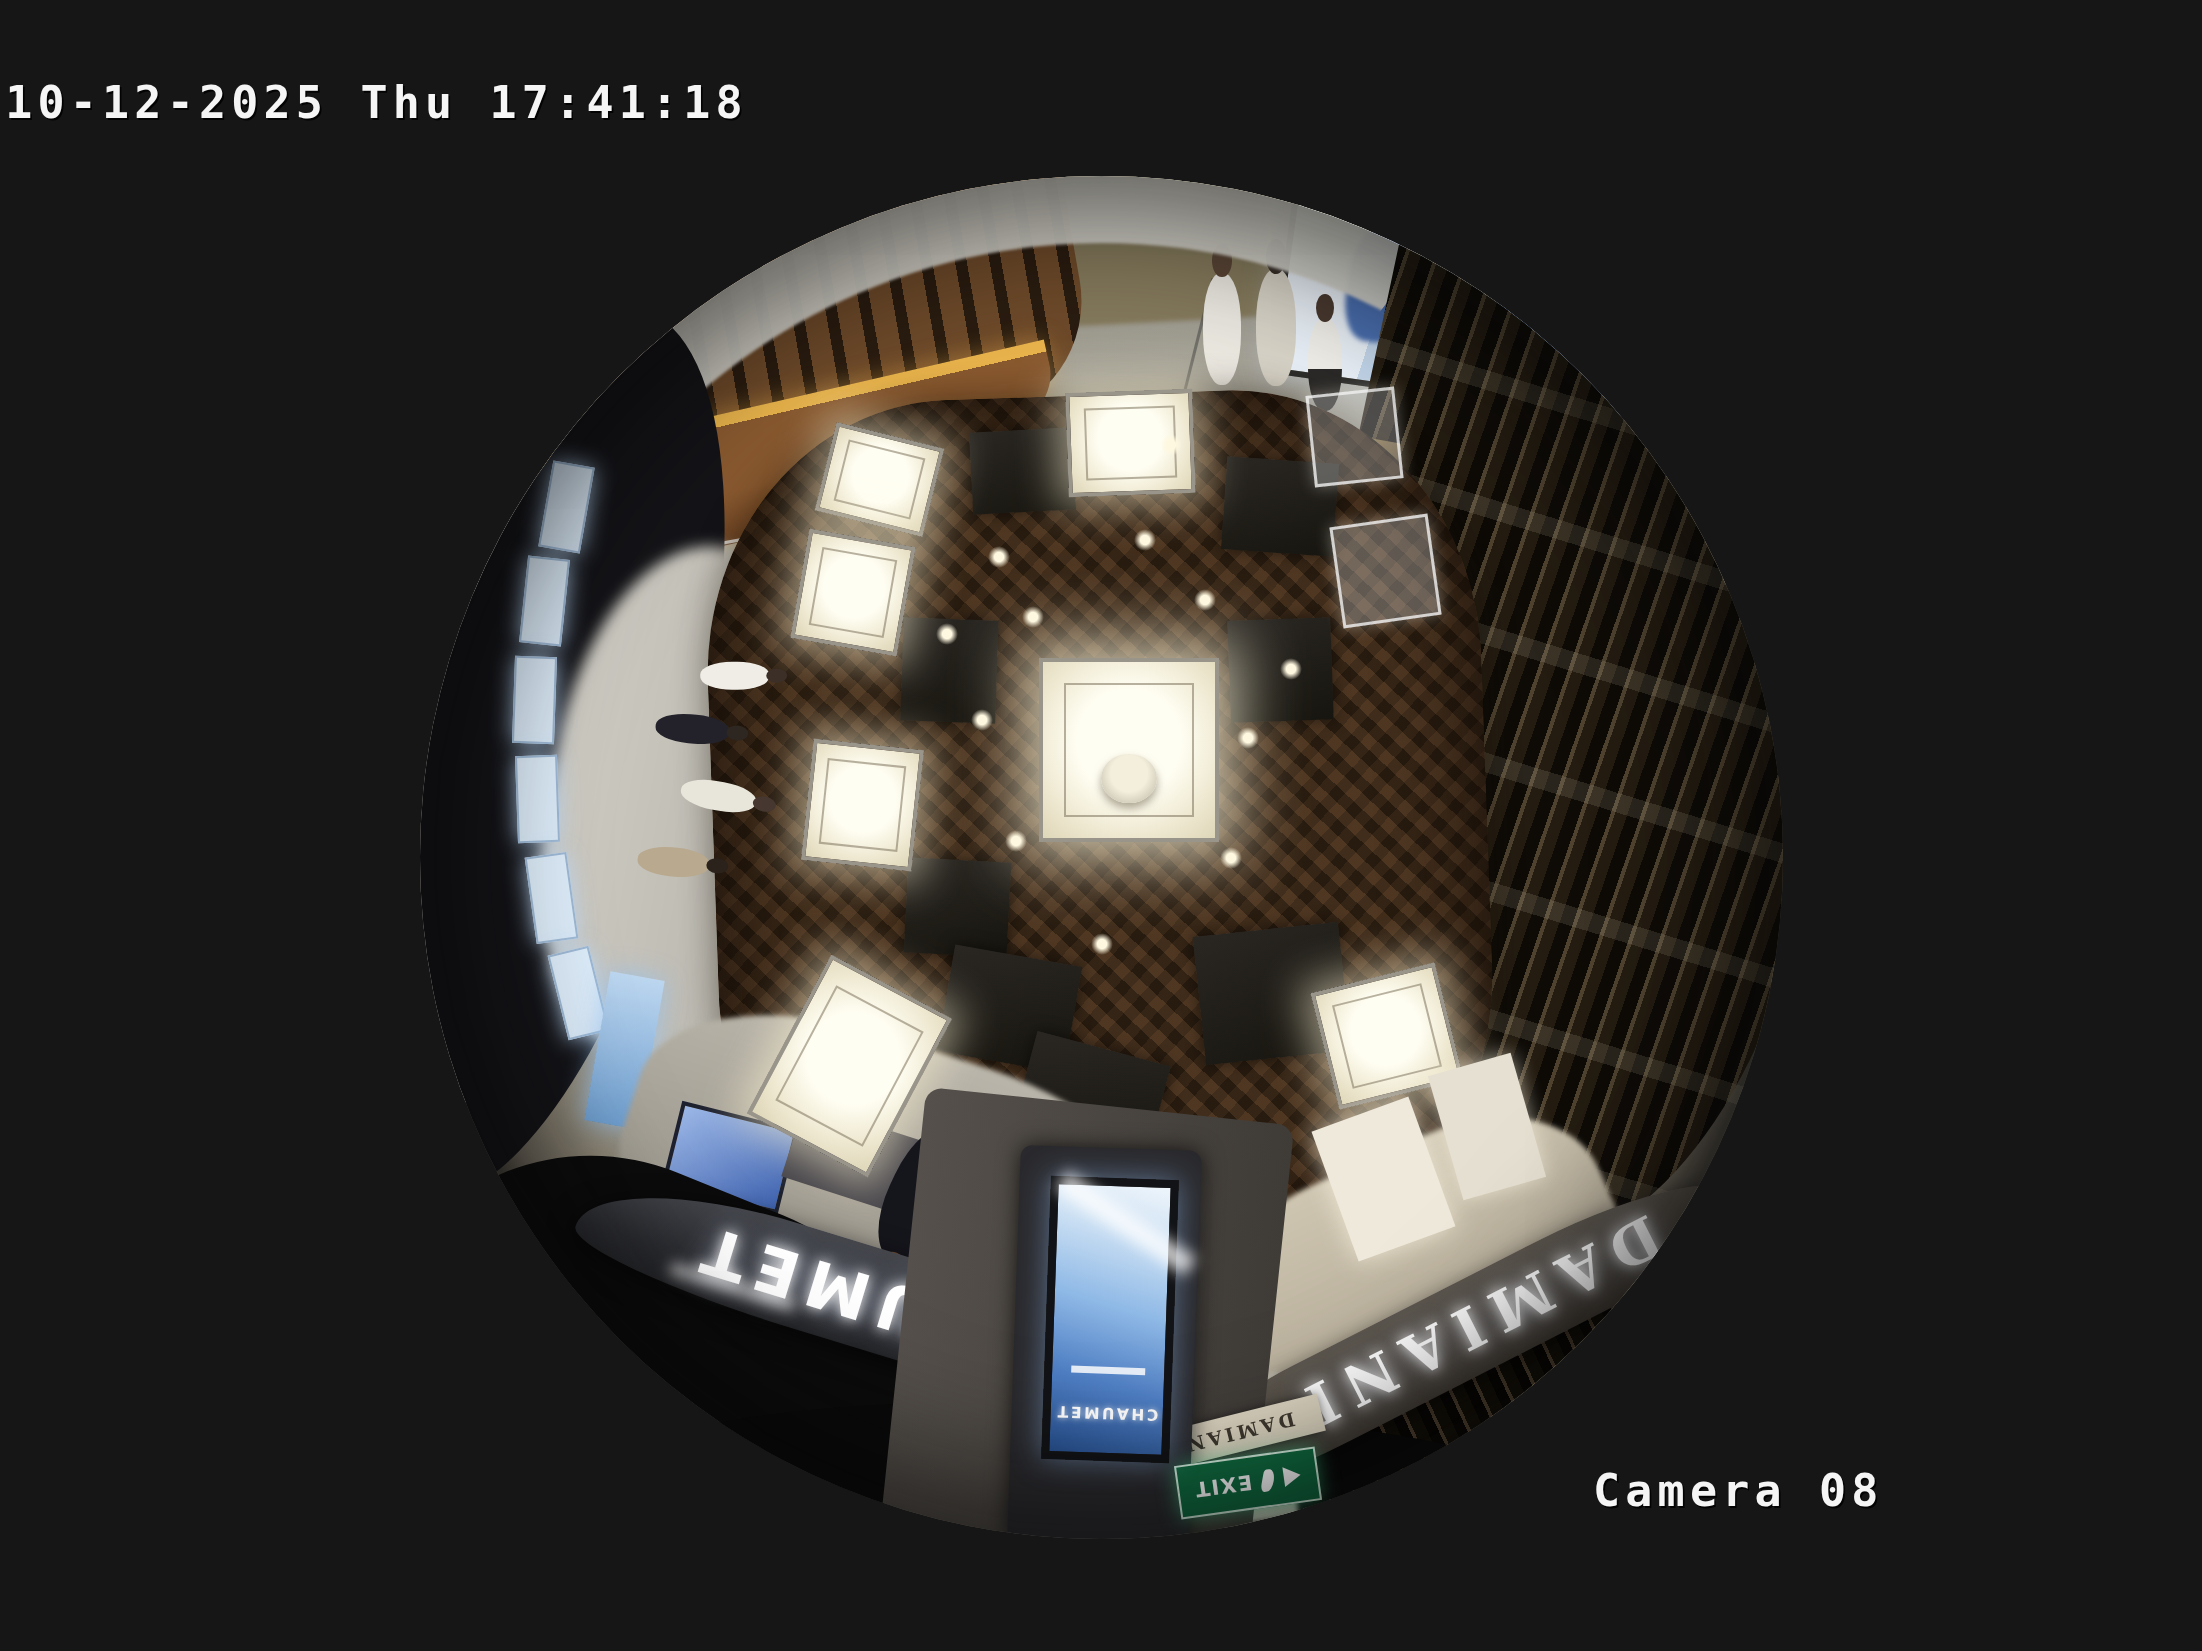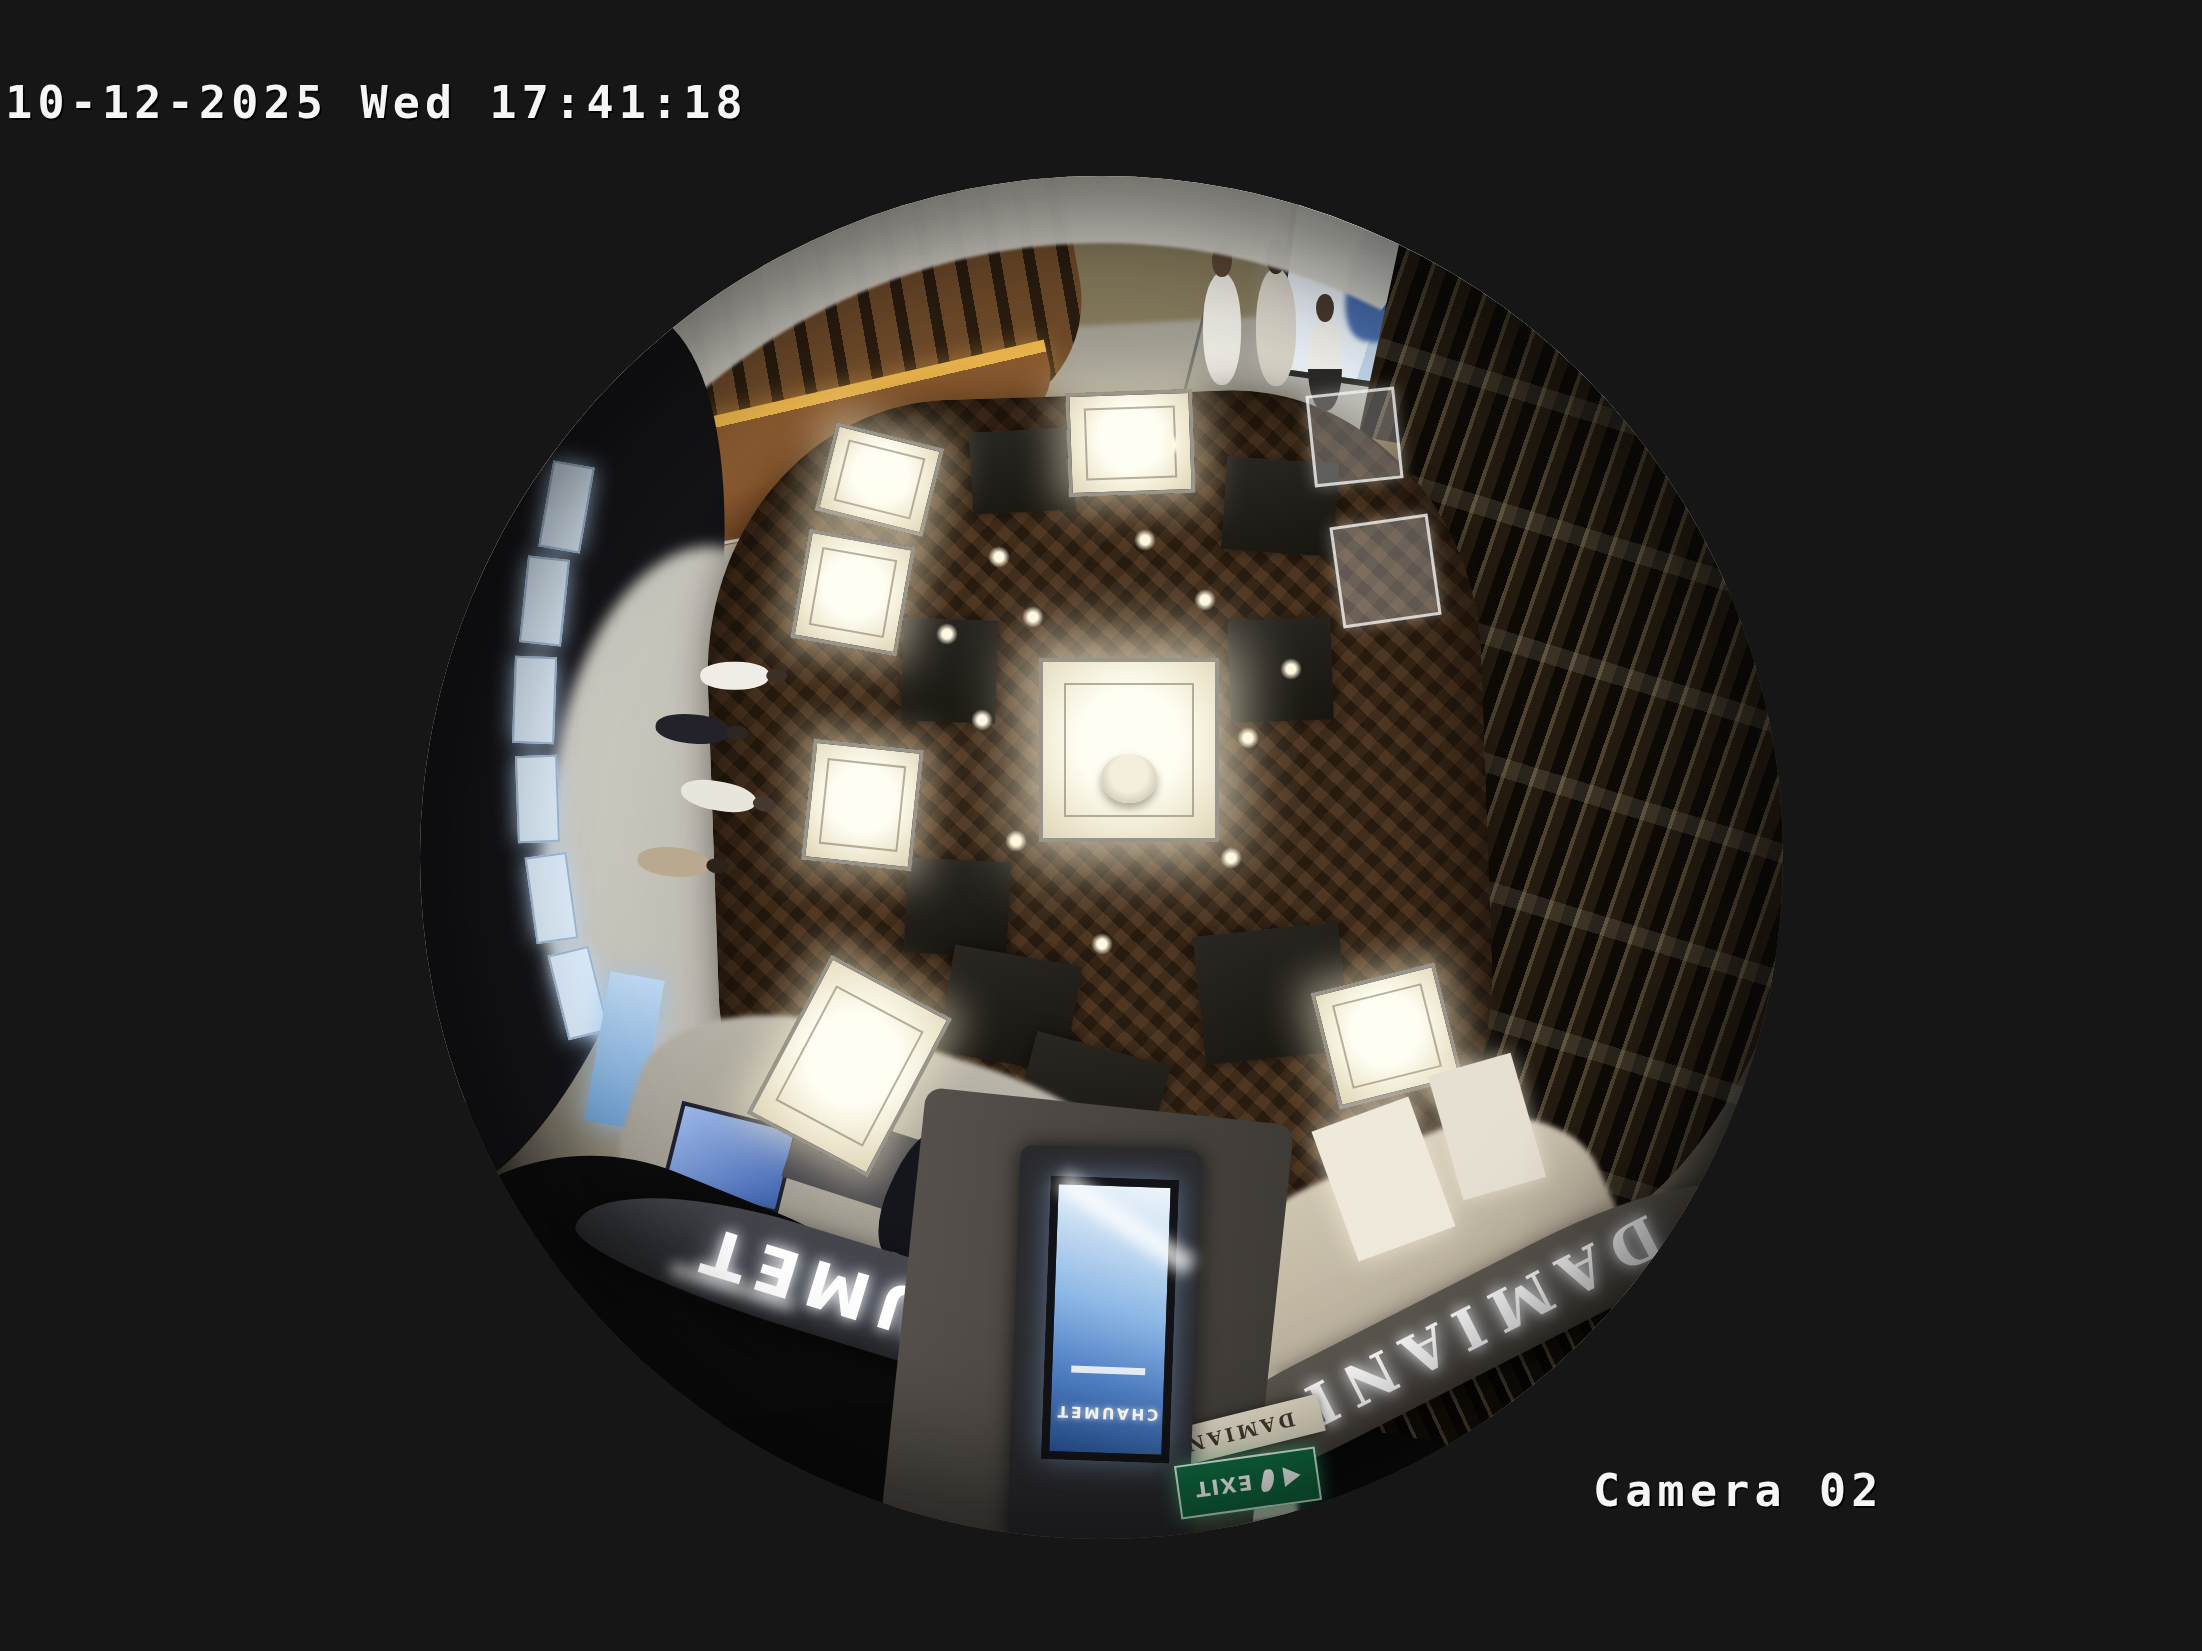--- a/index.html
+++ b/index.html
@@ -43,21 +43,21 @@
   .exit-inner{position:absolute;inset:3.4px;display:flex;align-items:center;justify-content:center;
     gap:10.3px;transform:rotate(180deg);color:#ffffff;font-weight:bold;}
   .tri{width:0;height:0;border-top:10.3px solid transparent;border-bottom:10.3px solid transparent;
        border-right:17px solid #ffffff;}
 </style>
 </head>
 <body>
 
 <div class="stage">
 
-  <div class="osd osd-timestamp">10-12-2025 Wed 17:41:18</div>
+  <div class="osd osd-timestamp">10-12-2025 Thu 17:41:18</div>
 
   <div class="fisheye">
 
     <div style="left:-26px;top:-34px;width:1414px;height:559px;z-index:2;border-radius:0 0 42% 40%;
                 background:linear-gradient(175deg,#6d6a60 0%,#9a978c 30%,#b0ada1 55%,#bcb8ab 78%,#c2beb0 100%);overflow:hidden;">
       <div class="soft" style="position:absolute;left:482px;top:22.4px;width:671px;height:155px;transform:rotate(-3deg);
                   background:linear-gradient(180deg,#6e6346 0%,#837throw 0%,#8a7d5e 60%,#97896a 100%);background-color:#857a5c;"></div>
       <div class="softer" style="position:absolute;left:551px;top:34px;width:206px;height:15.5px;transform:rotate(-4deg);
                   background:repeating-linear-gradient(90deg,rgba(55,45,25,.7) 0 12px,rgba(140,125,90,.4) 12px 19px);"></div>
       <div style="position:absolute;left:886px;top:62px;width:379px;height:185px;transform:rotate(8deg);
@@ -245,15 +245,15 @@
                 background:linear-gradient(195deg,#eef5fb 0%,#cfe2f4 18%,#8fb9e6 45%,#4f7fc4 72%,#27508f 100%);">
       <div class="softer" style="position:absolute;left:-8.6px;top:26px;width:155px;height:22.4px;transform:rotate(32deg);background:rgba(255,255,255,.75);"></div>
       <div style="position:absolute;left:19px;bottom:79px;width:74px;height:6.9px;background:rgba(255,255,255,.85);transform:rotate(180deg);"></div>
       <div style="position:absolute;left:0;right:0;bottom:31px;text-align:center;transform:rotate(180deg);
                   color:#ffffff;font-size:15.5px;font-weight:bold;letter-spacing:2.6px;
                   text-shadow:0 0 6.9px rgba(255,255,255,.9);">CHAUMET</div>
     </div>
 
   </div>
 
-  <div class="osd osd-camera">Camera 02</div>
+  <div class="osd osd-camera">Camera 08</div>
 </div>
 
 
 </body></html>

